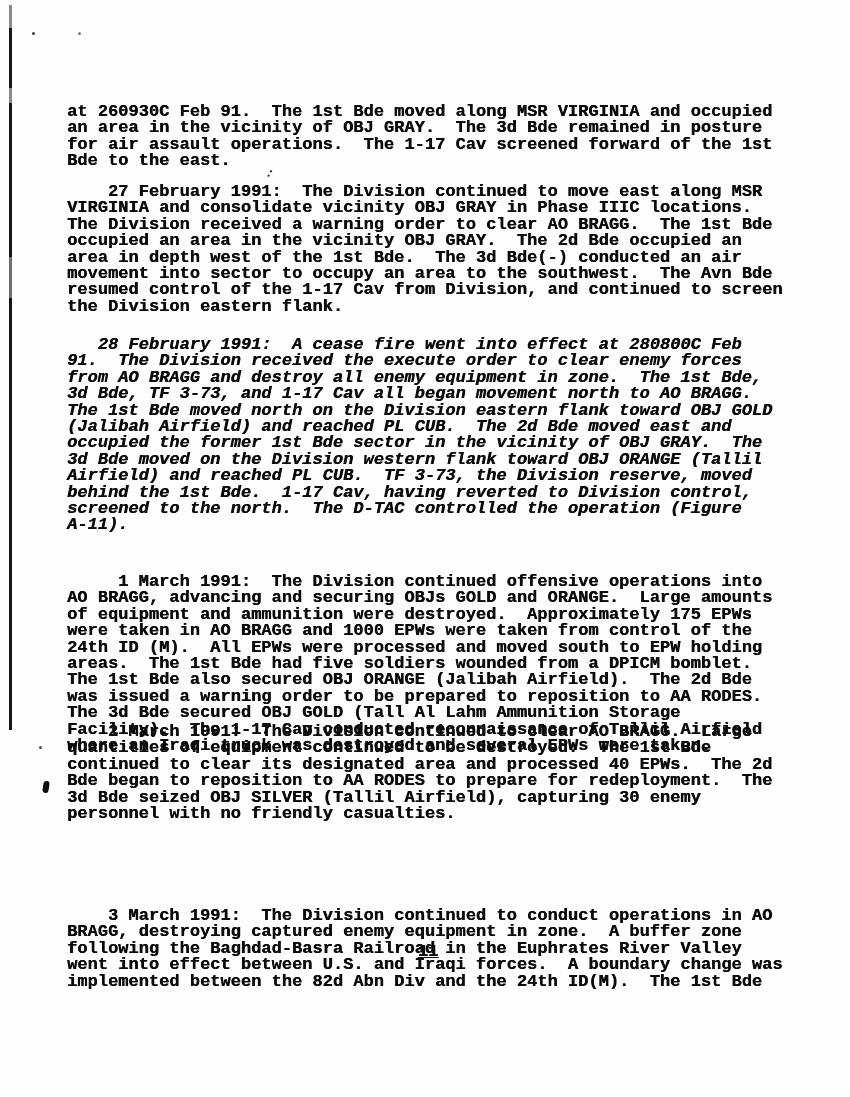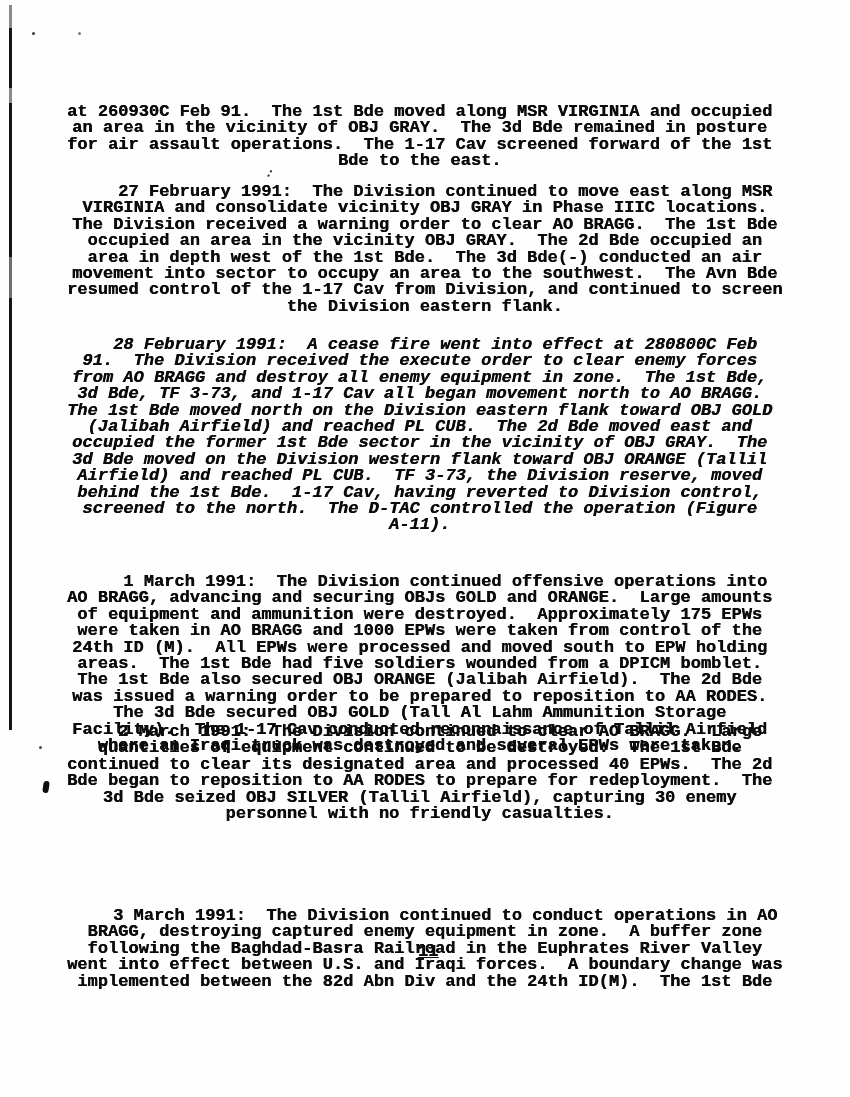--- a/index.html
+++ b/index.html
@@ -60,21 +60,20 @@
     left: 67px;
     margin: 0;
     white-space: pre;
     font-family: "Liberation Mono", "DejaVu Sans Mono", monospace;
     font-weight: 700;
     font-size: 17px;
     line-height: 16.4px;
     color: #0b0b0b;
     text-shadow: 0.4px 0 0 #0b0b0b;
     letter-spacing: 0.02px;
-    text-align: center;
   }
   .p1 { top: 104px; }
   .p2 { top: 184px; }
   .p3 { top: 337px; font-style: italic; }
   .p4 { top: 574px; }
   .p5 { top: 724px; }
   .p6 { top: 908px; }
   .page-number {
     position: absolute;
     left: 67px;

